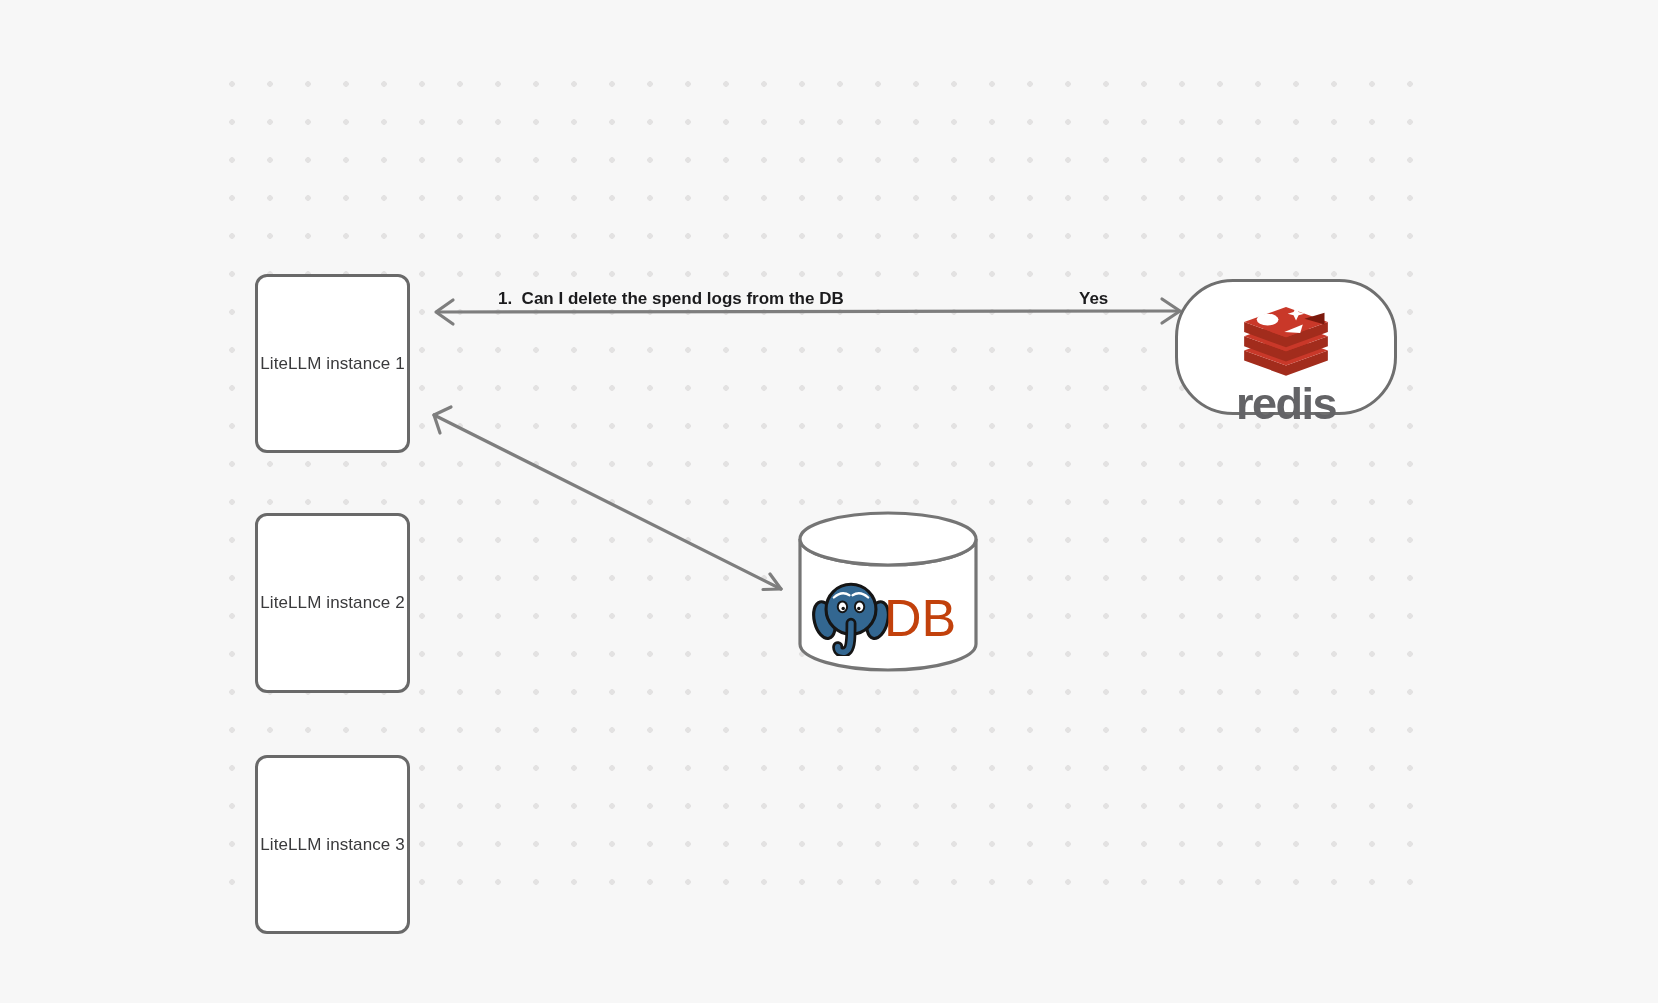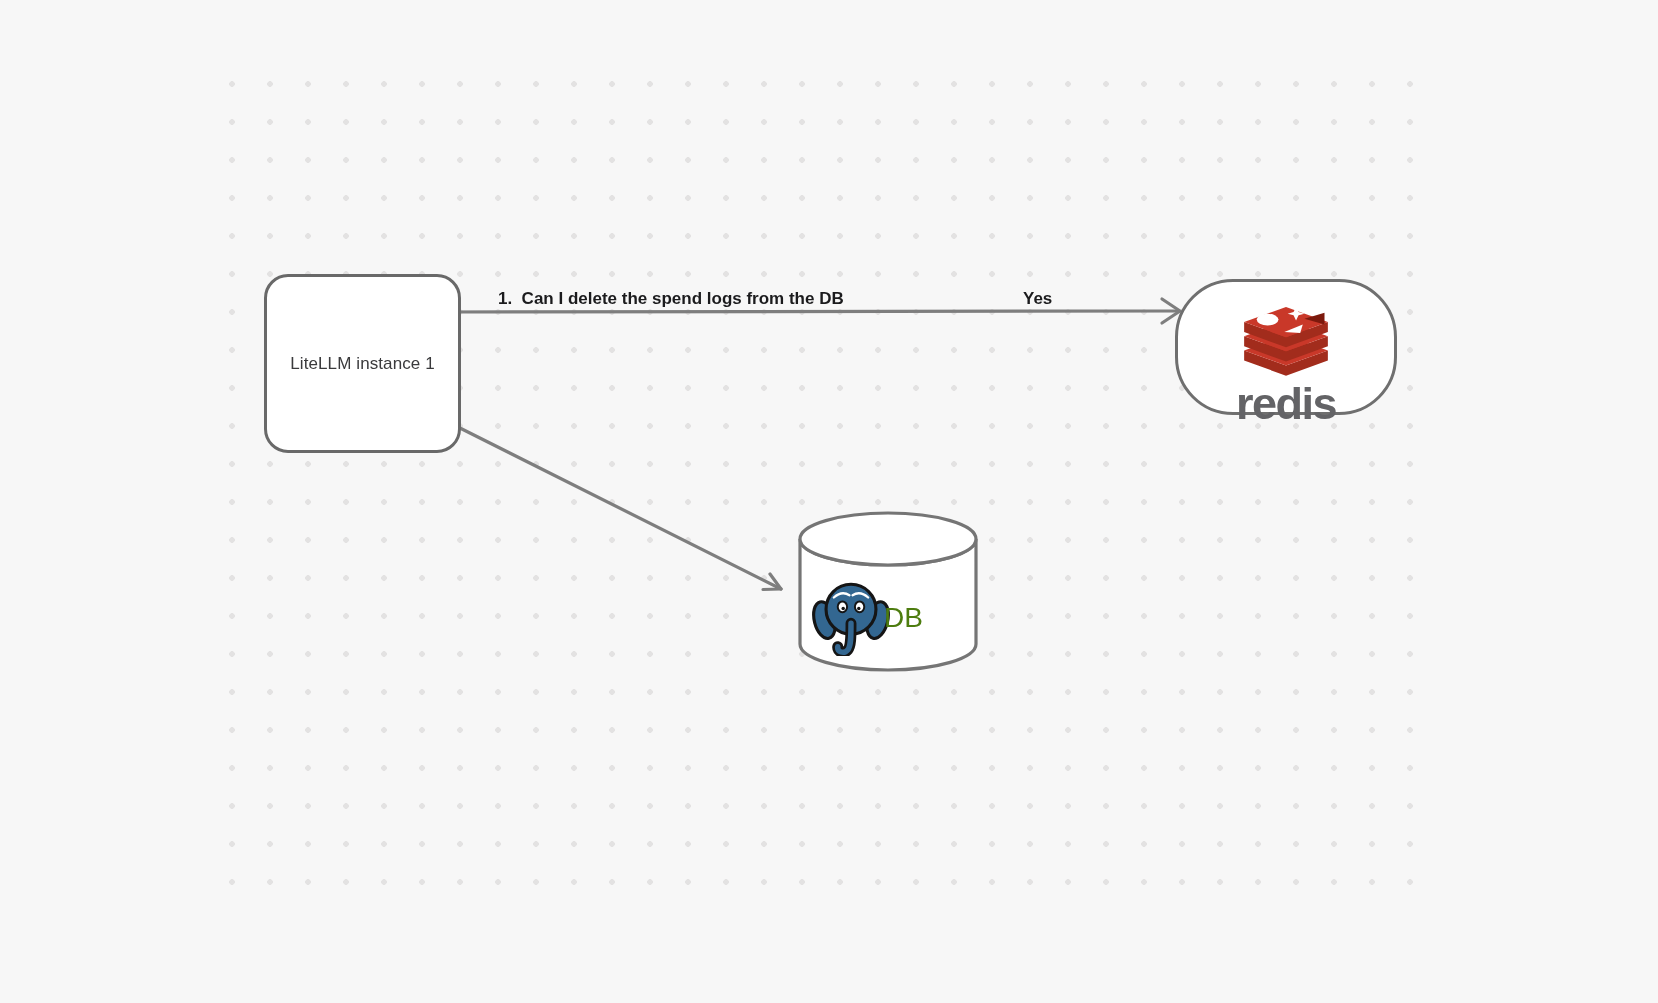--- a/index.html
+++ b/index.html
@@ -13,26 +13,26 @@
   }
   .dot-grid {
     position: absolute;
     left: 213px; top: 65px;
     width: 1216px; height: 836px;
     background-image: radial-gradient(circle, #e3e2e2 2.7px, transparent 3px);
     background-size: 38px 38px;
   }
   .node-box {
     position: absolute;
-    left: 264px;
-    width: 197px; height: 179px;
+    left: 255px;
+    width: 155px; height: 179px;
     box-sizing: border-box;
     background: #ffffff;
     border: 3.5px solid #696969;
-    border-radius: 24px;
+    border-radius: 12px;
     display: flex;
     align-items: center;
     justify-content: center;
   }
   .node-box .node-label {
     font-size: 17px;
     color: #3a3a3c;
     letter-spacing: 0.1px;
   }
   .redis-node {
@@ -70,23 +70,23 @@
   }
   .arrow-layer {
     position: absolute;
     left: 0; top: 0;
   }
   .db-cylinder-svg { position: absolute; left: 795px; top: 505px; }
   .postgres-svg   { position: absolute; left: 812px; top: 578px; }
   .db-text {
     position: absolute;
     left: 884px; top: 598px;
-    font-size: 28px;
+    font-size: 52px;
     line-height: 40px;
-    color: #4d7c0f;
+    color: #c2410c;
   }
 </style>
 </head>
 <body>
 
 <div class="canvas">
 
   <div class="dot-grid"></div>
 
   <svg class="arrow-layer" width="1658" height="1003" viewBox="0 0 1658 1003">
@@ -100,23 +100,29 @@
         <path d="M434,415 L781,589"></path>
         <path d="M451,407 L434,415 L440,433"></path>
         <path d="M770,574 L781,589 L763,589.5"></path>
       </g>
     </g>
   </svg>
 
   <div class="node-box" style="top:274px">
     <span class="node-label">LiteLLM instance 1</span>
   </div>
+  <div class="node-box" style="top:513px;height:180px">
+    <span class="node-label">LiteLLM instance 2</span>
+  </div>
+  <div class="node-box" style="top:755px">
+    <span class="node-label">LiteLLM instance 3</span>
+  </div>
 
   <div class="edge-label" style="left:498px; top:287px">1.  Can I delete the spend logs from the DB</div>
-  <div class="edge-label" style="left:1023px; top:287px">Yes</div>
+  <div class="edge-label" style="left:1079px; top:287px">Yes</div>
 
   <div class="redis-node">
     <svg class="redis-logo" width="84" height="72" viewBox="0 0 100 86">
 
       <g transform="translate(0,34)">
         <path d="M0,18 L0,30 L50,48 L100,30 L100,18 L50,36 Z" fill="#a22c1c"></path>
         <path d="M0,18 L50,0 L100,18 L50,36 Z" fill="#c93829"></path>
       </g>
 
       <g transform="translate(0,17)">

